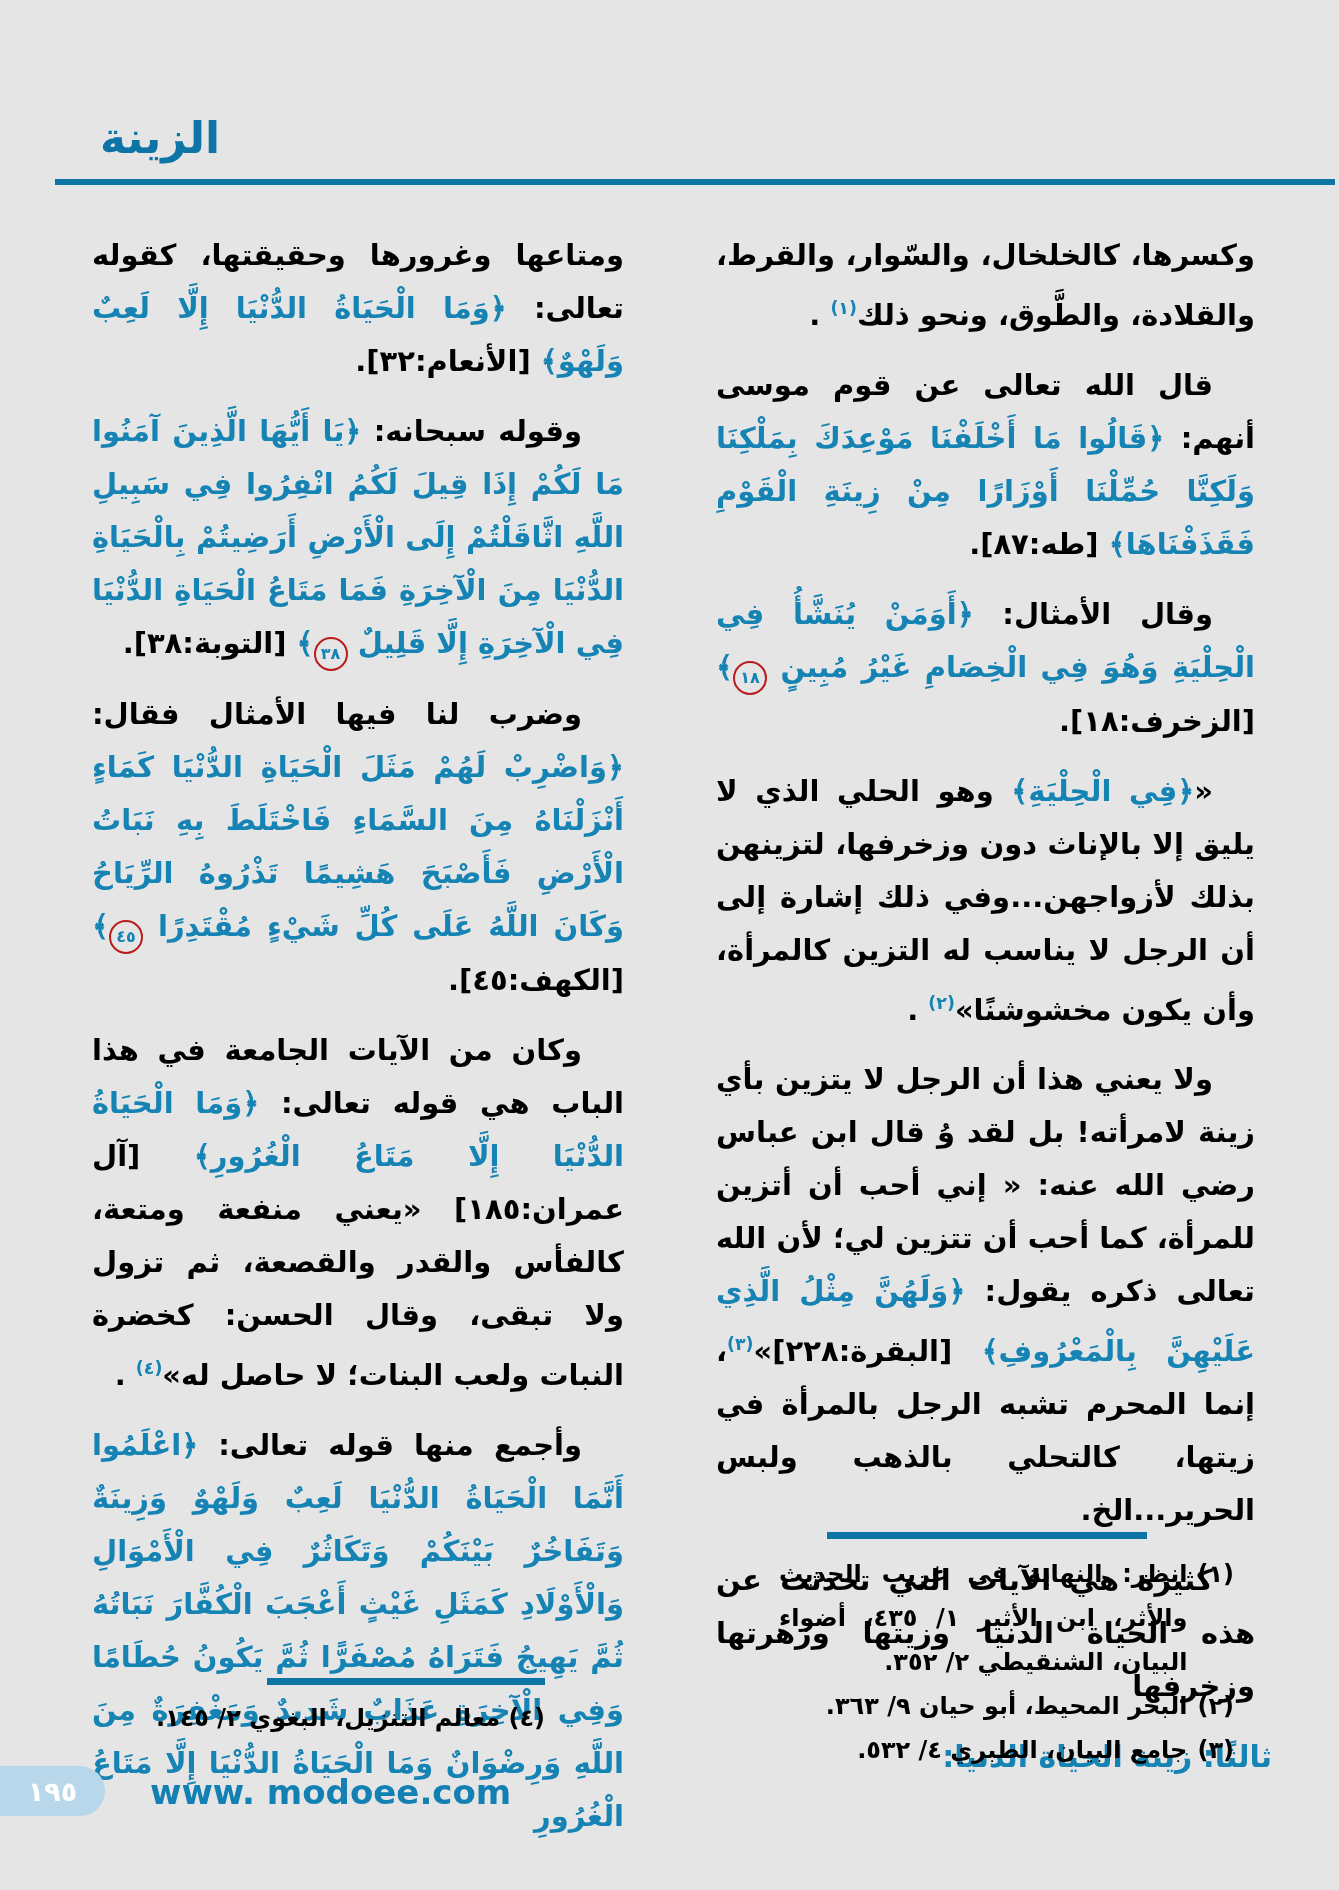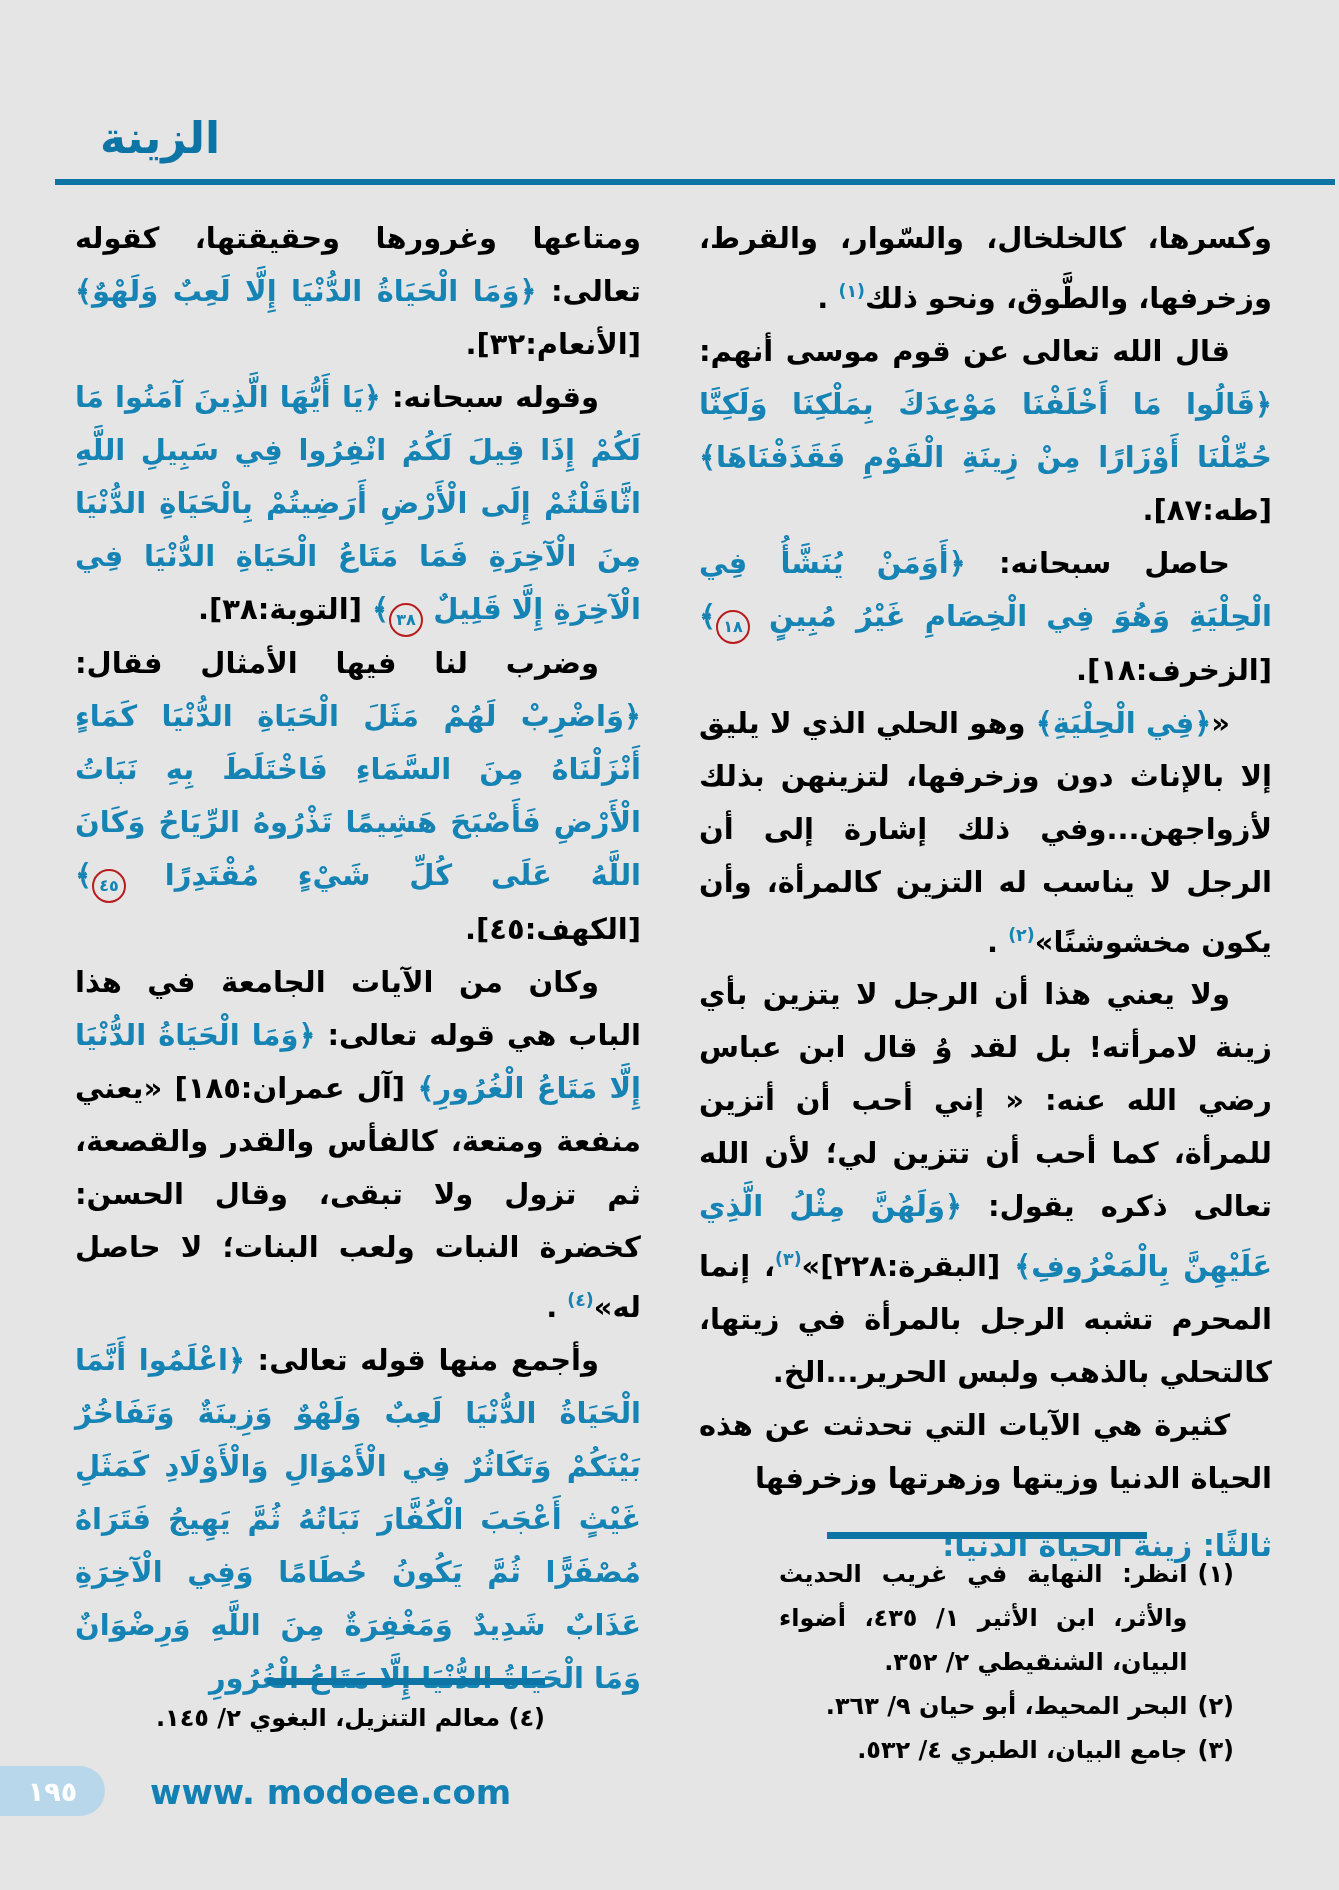--- a/index.html
+++ b/index.html
@@ -13,21 +13,21 @@
     font-size:44px;font-weight:bold;line-height:1;
   }
   .header-rule{position:absolute;top:179px;left:55px;right:4px;height:6px;background:#0d74a6;}
   
   .col{
     position:absolute;top:212px;text-align:justify;color:#000;
     font-size:29px;font-weight:bold;line-height:53px;
   }
   .col-right{right:67px;width:573px;}
   .col-left{left:75px;width:566px;}
-  .para{margin:0;padding:0;}
+  .para{margin:17px;padding:0;}
   .para.indent{text-indent:42px;}
   .para.open{text-indent:0;}
   .para.heading{color:#1583b4;text-indent:0;margin:14px 0 10px 0;font-size:30px;}
   .quran{color:#1583b4;}
   .ref{color:#000;}
   .fn{color:#1583b4;font-size:0.6em;vertical-align:super;font-weight:bold;}
   .aya{
     display:inline-block;width:34px;height:34px;line-height:30px;box-sizing:border-box;
     border:2px solid #b91c1c;border-radius:50%;color:#1583b4;font-size:16px;
     text-align:center;vertical-align:-6px;text-indent:0;
@@ -60,23 +60,23 @@
 </style>
 </head>
 <body>
 
 <div class="page">
 
   <div class="header-title">الزينة</div>
   <div class="header-rule"></div>
 
   <div class="col col-right" id="col-right">
-      <p class="para open"><span class="body">وكسرها، كالخلخال، والسّوار، والقرط، وزخرفها، والطَّوق، ونحو ذلك</span><span class="fn">(١)</span><span class="body"> .</span></p>
+      <p class="para open"><span class="body">وكسرها، كالخلخال، والسّوار، والقرط، والقلادة، والطَّوق، ونحو ذلك</span><span class="fn">(١)</span><span class="body"> .</span></p>
       <p class="para indent"><span class="body">قال الله تعالى عن قوم موسى أنهم: </span><span class="quran">﴿قَالُوا مَا أَخْلَفْنَا مَوْعِدَكَ بِمَلْكِنَا وَلَكِنَّا حُمِّلْنَا أَوْزَارًا مِنْ زِينَةِ الْقَوْمِ فَقَذَفْنَاهَا﴾</span><span class="ref"> [طه:٨٧].</span></p>
-      <p class="para indent"><span class="body">حاصل سبحانه: </span><span class="quran">﴿أَوَمَنْ يُنَشَّأُ فِي الْحِلْيَةِ وَهُوَ فِي الْخِصَامِ غَيْرُ مُبِينٍ </span><span class="aya">١٨</span><span class="quran">﴾</span><span class="ref"> [الزخرف:١٨].</span></p>
+      <p class="para indent"><span class="body">وقال الأمثال: </span><span class="quran">﴿أَوَمَنْ يُنَشَّأُ فِي الْحِلْيَةِ وَهُوَ فِي الْخِصَامِ غَيْرُ مُبِينٍ </span><span class="aya">١٨</span><span class="quran">﴾</span><span class="ref"> [الزخرف:١٨].</span></p>
       <p class="para indent"><span class="body">«</span><span class="quran">﴿فِي الْحِلْيَةِ﴾</span><span class="body"> وهو الحلي الذي لا يليق إلا بالإناث دون وزخرفها، لتزينهن بذلك لأزواجهن...وفي ذلك إشارة إلى أن الرجل لا يناسب له التزين كالمرأة، وأن يكون مخشوشنًا»</span><span class="fn">(٢)</span><span class="body"> .</span></p>
       <p class="para indent"><span class="body">ولا يعني هذا أن الرجل لا يتزين بأي زينة لامرأته! بل لقد ۇ قال ابن عباس رضي الله عنه: « إني أحب أن أتزين للمرأة، كما أحب أن تتزين لي؛ لأن الله تعالى ذكره يقول: </span><span class="quran">﴿وَلَهُنَّ مِثْلُ الَّذِي عَلَيْهِنَّ بِالْمَعْرُوفِ﴾</span><span class="ref"> [البقرة:٢٢٨]</span><span class="body">»</span><span class="fn">(٣)</span><span class="body">، إنما المحرم تشبه الرجل بالمرأة في زيتها، كالتحلي بالذهب ولبس الحرير...الخ.</span></p>
       <p class="para indent"><span class="body">كثيرة هي الآيات التي تحدثت عن هذه الحياة الدنيا وزيتها وزهرتها وزخرفها</span></p>
       <p class="para heading"><span class="heading">ثالثًا: زينة الحياة الدنيا:</span></p>
     </div>
   <div class="col col-left" id="col-left">
       <p class="para open"><span class="body">ومتاعها وغرورها وحقيقتها، كقوله تعالى: </span><span class="quran">﴿وَمَا الْحَيَاةُ الدُّنْيَا إِلَّا لَعِبٌ وَلَهْوٌ﴾</span><span class="ref"> [الأنعام:٣٢].</span></p>
       <p class="para indent"><span class="body">وقوله سبحانه: </span><span class="quran">﴿يَا أَيُّهَا الَّذِينَ آمَنُوا مَا لَكُمْ إِذَا قِيلَ لَكُمُ انْفِرُوا فِي سَبِيلِ اللَّهِ اثَّاقَلْتُمْ إِلَى الْأَرْضِ أَرَضِيتُمْ بِالْحَيَاةِ الدُّنْيَا مِنَ الْآخِرَةِ فَمَا مَتَاعُ الْحَيَاةِ الدُّنْيَا فِي الْآخِرَةِ إِلَّا قَلِيلٌ </span><span class="aya">٣٨</span><span class="quran">﴾</span><span class="ref"> [التوبة:٣٨].</span></p>
       <p class="para indent"><span class="body">وضرب لنا فيها الأمثال فقال: </span><span class="quran">﴿وَاضْرِبْ لَهُمْ مَثَلَ الْحَيَاةِ الدُّنْيَا كَمَاءٍ أَنْزَلْنَاهُ مِنَ السَّمَاءِ فَاخْتَلَطَ بِهِ نَبَاتُ الْأَرْضِ فَأَصْبَحَ هَشِيمًا تَذْرُوهُ الرِّيَاحُ وَكَانَ اللَّهُ عَلَى كُلِّ شَيْءٍ مُقْتَدِرًا </span><span class="aya">٤٥</span><span class="quran">﴾</span><span class="ref"> [الكهف:٤٥].</span></p>
       <p class="para indent"><span class="body">وكان من الآيات الجامعة في هذا الباب هي قوله تعالى: </span><span class="quran">﴿وَمَا الْحَيَاةُ الدُّنْيَا إِلَّا مَتَاعُ الْغُرُورِ﴾</span><span class="ref"> [آل عمران:١٨٥]</span><span class="body"> «يعني منفعة ومتعة، كالفأس والقدر والقصعة، ثم تزول ولا تبقى، وقال الحسن: كخضرة النبات ولعب البنات؛ لا حاصل له»</span><span class="fn">(٤)</span><span class="body"> .</span></p>

